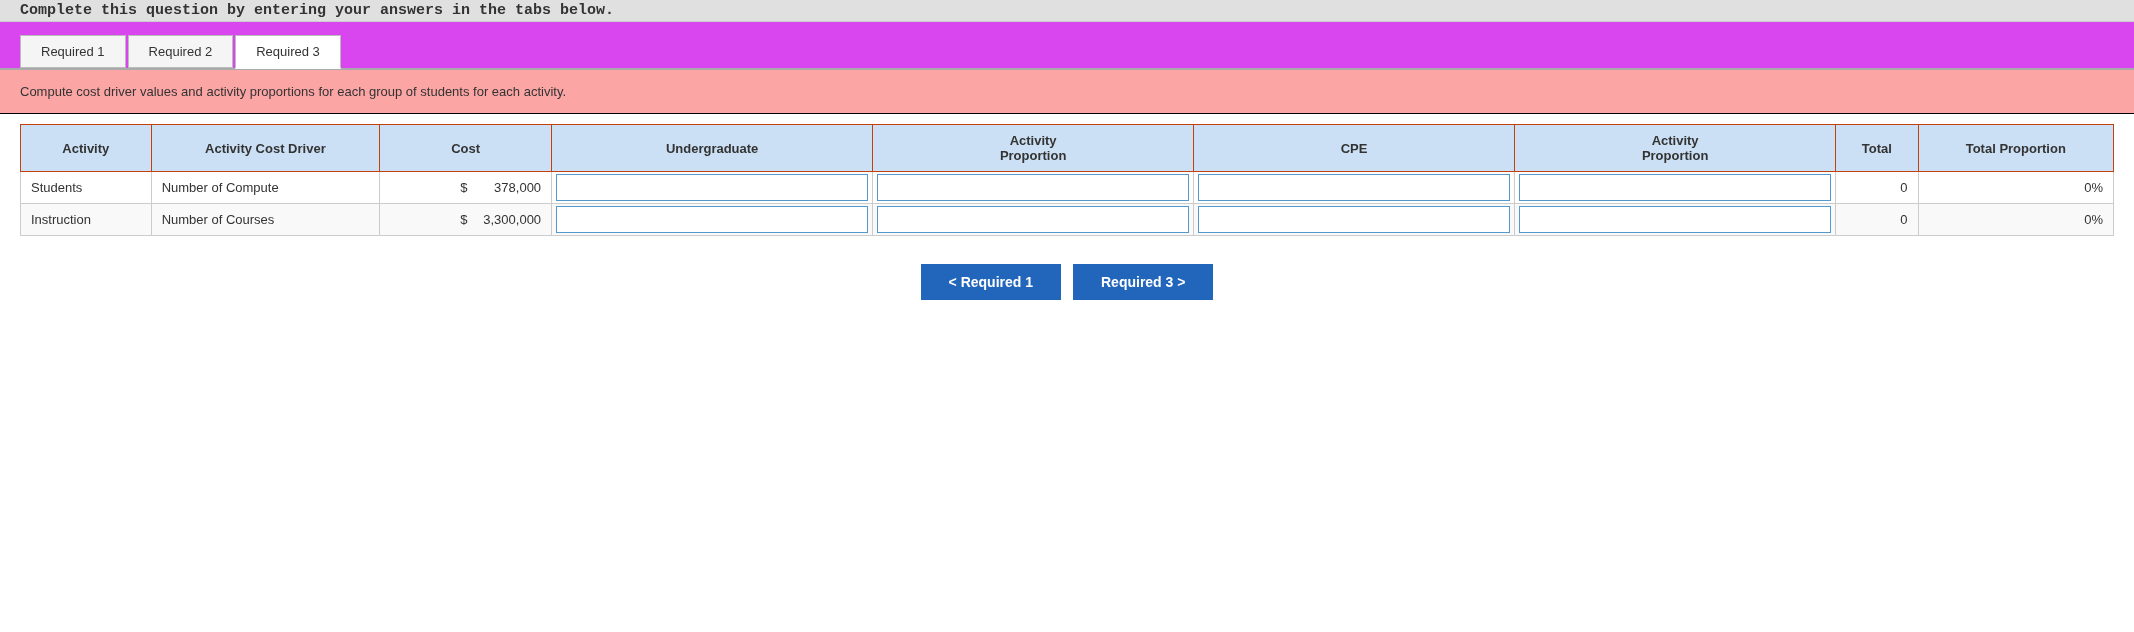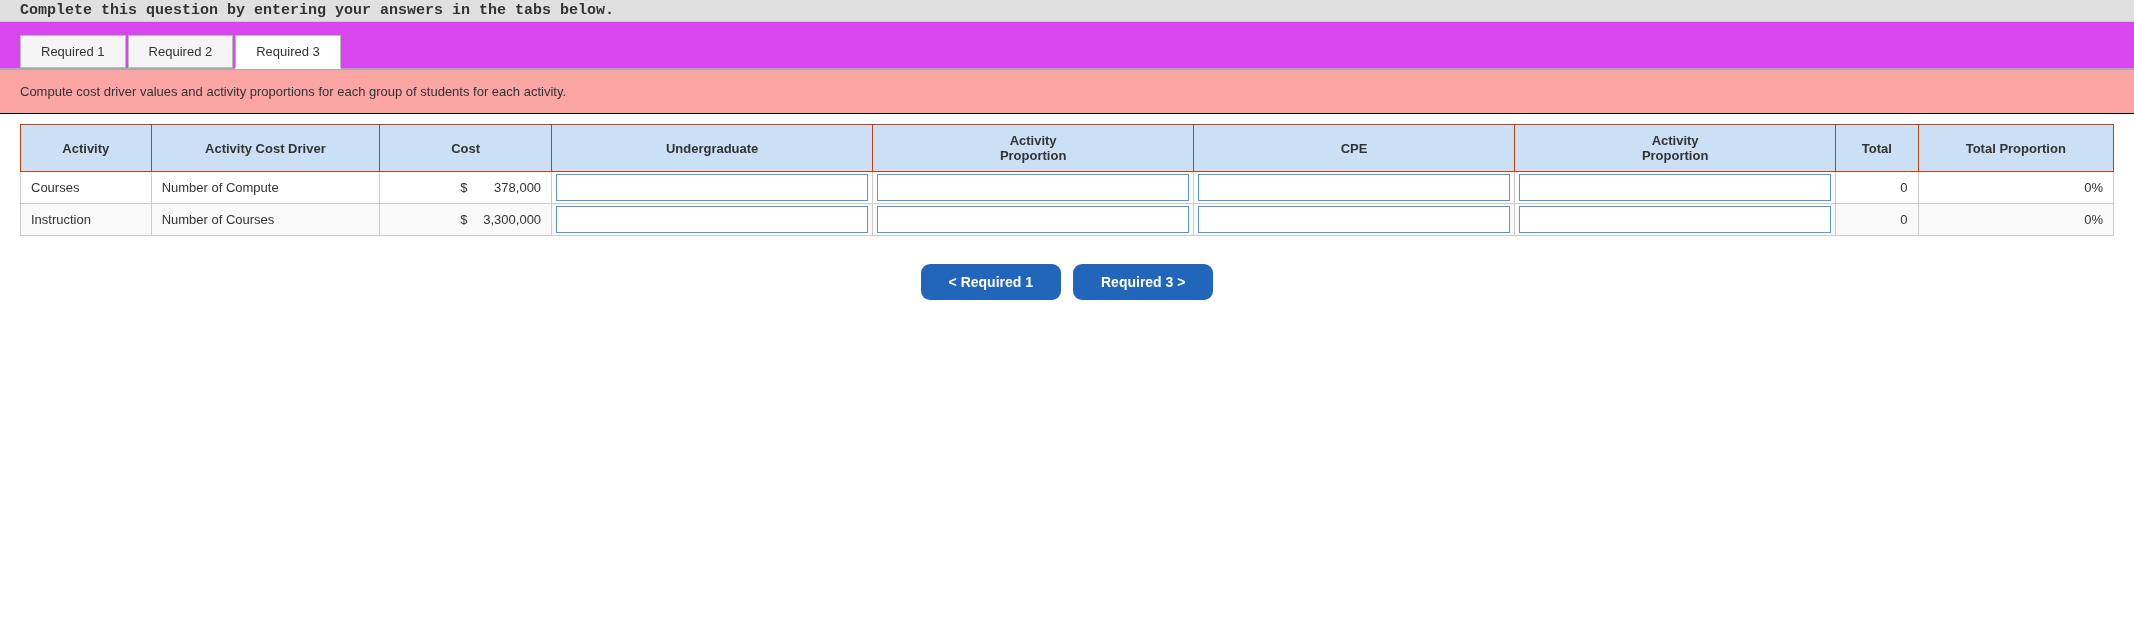--- a/index.html
+++ b/index.html
@@ -140,21 +140,21 @@
     }
 
     .nav-btn {
       background: #2266bb;
       color: #fff;
       border: none;
       padding: 10px 28px;
       font-size: 14px;
       font-weight: bold;
       cursor: pointer;
-      border-radius: 9px;
+      border-radius: 0;
     }
   </style>
 </head>
 <body>
 
 <div class="top-banner">
   <span>Complete this question by entering your answers in the tabs below.</span>
 </div>
 
 <div class="tabs-area">
@@ -177,21 +177,21 @@
         <th>Undergraduate</th>
         <th>Activity<br>Proportion</th>
         <th>CPE</th>
         <th>Activity<br>Proportion</th>
         <th>Total</th>
         <th>Total Proportion</th>
       </tr>
     </thead>
     <tbody id="table-body">
         <tr>
-      <td>Courses</td>
+      <td>Students</td>
       <td>Number of Compute</td>
       <td class="cost-cell">
         <span class="dollar-sign">$</span>
         <span class="cost-amount">378,000</span>
       </td>
       <td class="input-cell">
         <input type="text" value="" style="">
       </td>
       <td class="input-cell">
         <input type="text" value="" style="">

